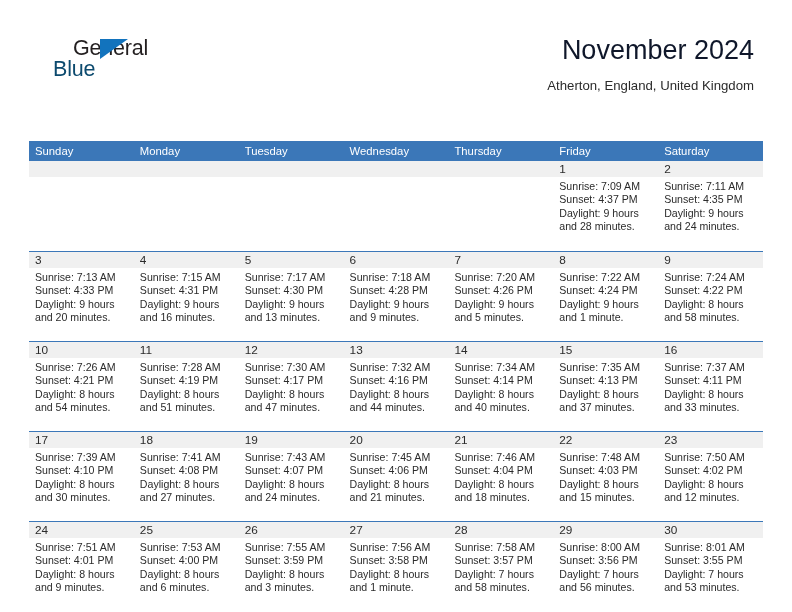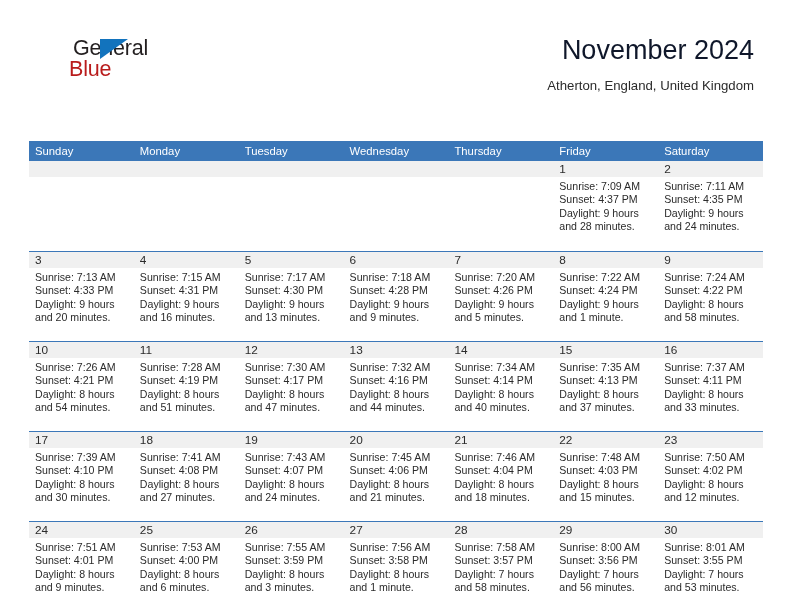--- a/index.html
+++ b/index.html
@@ -51,25 +51,25 @@
     position: absolute;
     left: 71px;
     top: 3px;
     width: 0;
     height: 0;
     border-left: 28px solid #1273bd;
     border-bottom: 20px solid transparent;
   }
   .logo-blue {
     position: absolute;
-    left: 40px;
+    left: 24px;
     top: 21px;
     font-size: 21.5px;
     letter-spacing: -0.2px;
-    color: #b91c1c;
+    color: #0c4a6e;
     line-height: 24px;
   }
 
   .title {
     position: absolute;
     right: 38px;
     top: 34px;
     font-size: 27px;
     color: #0f172a;
     text-align: right;

